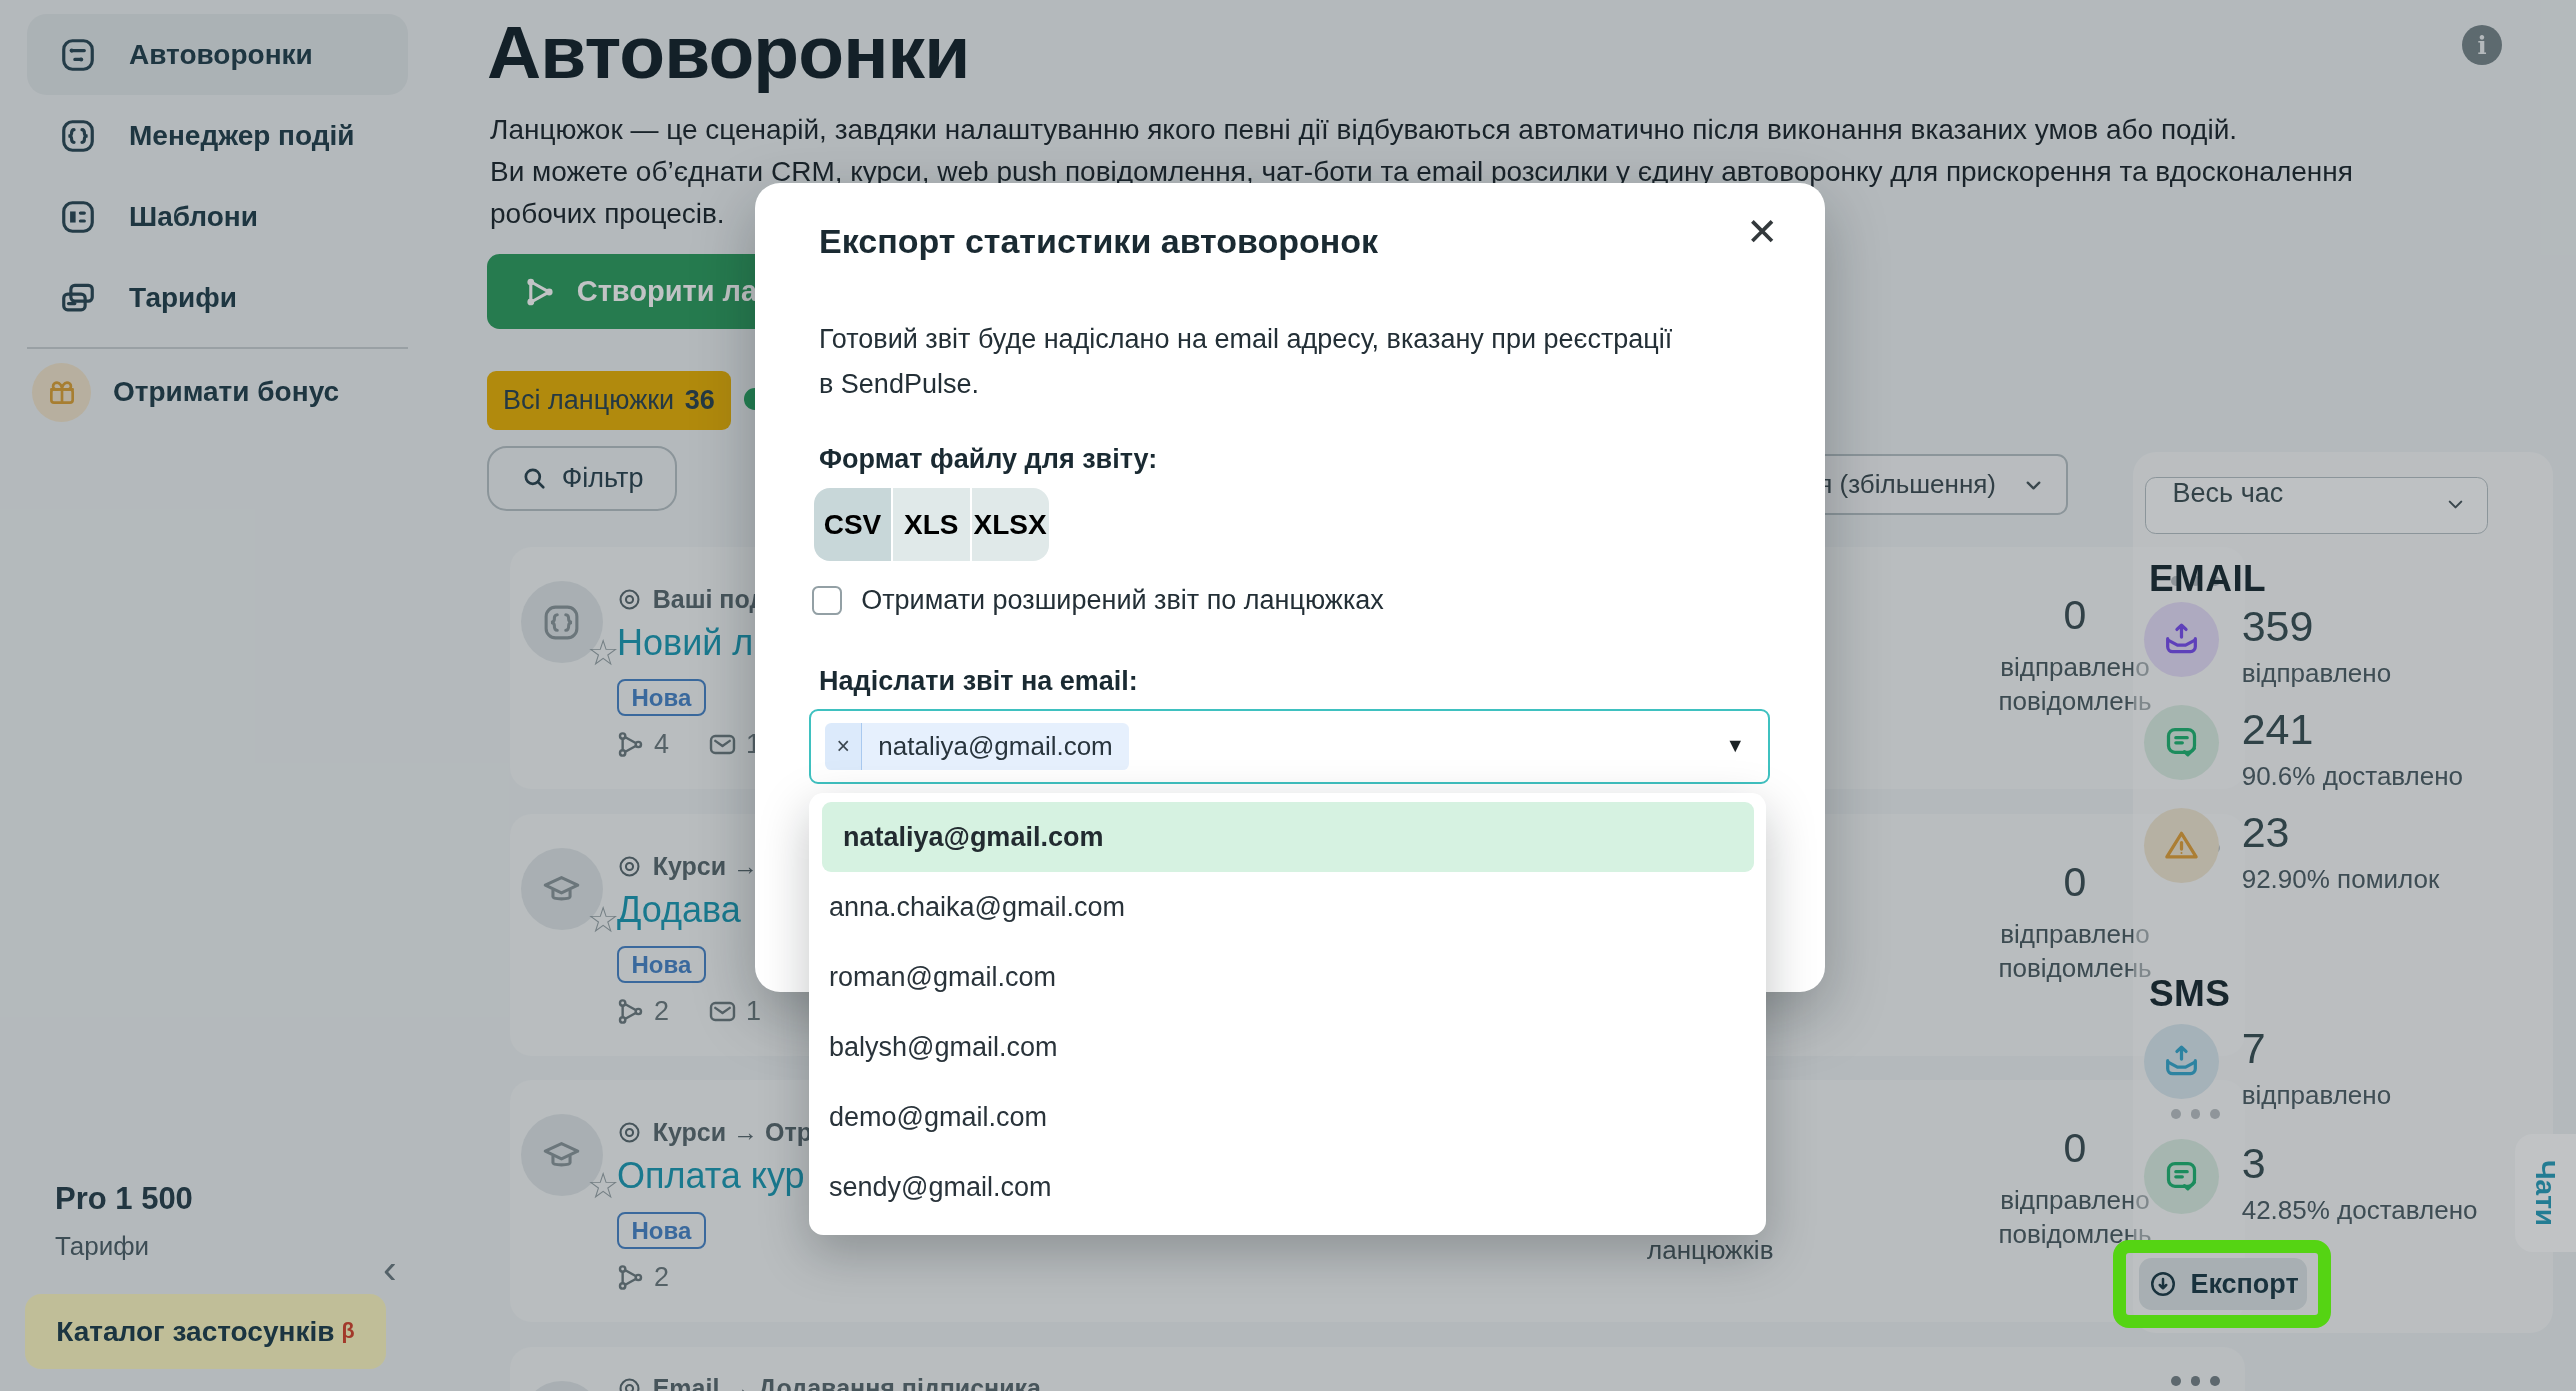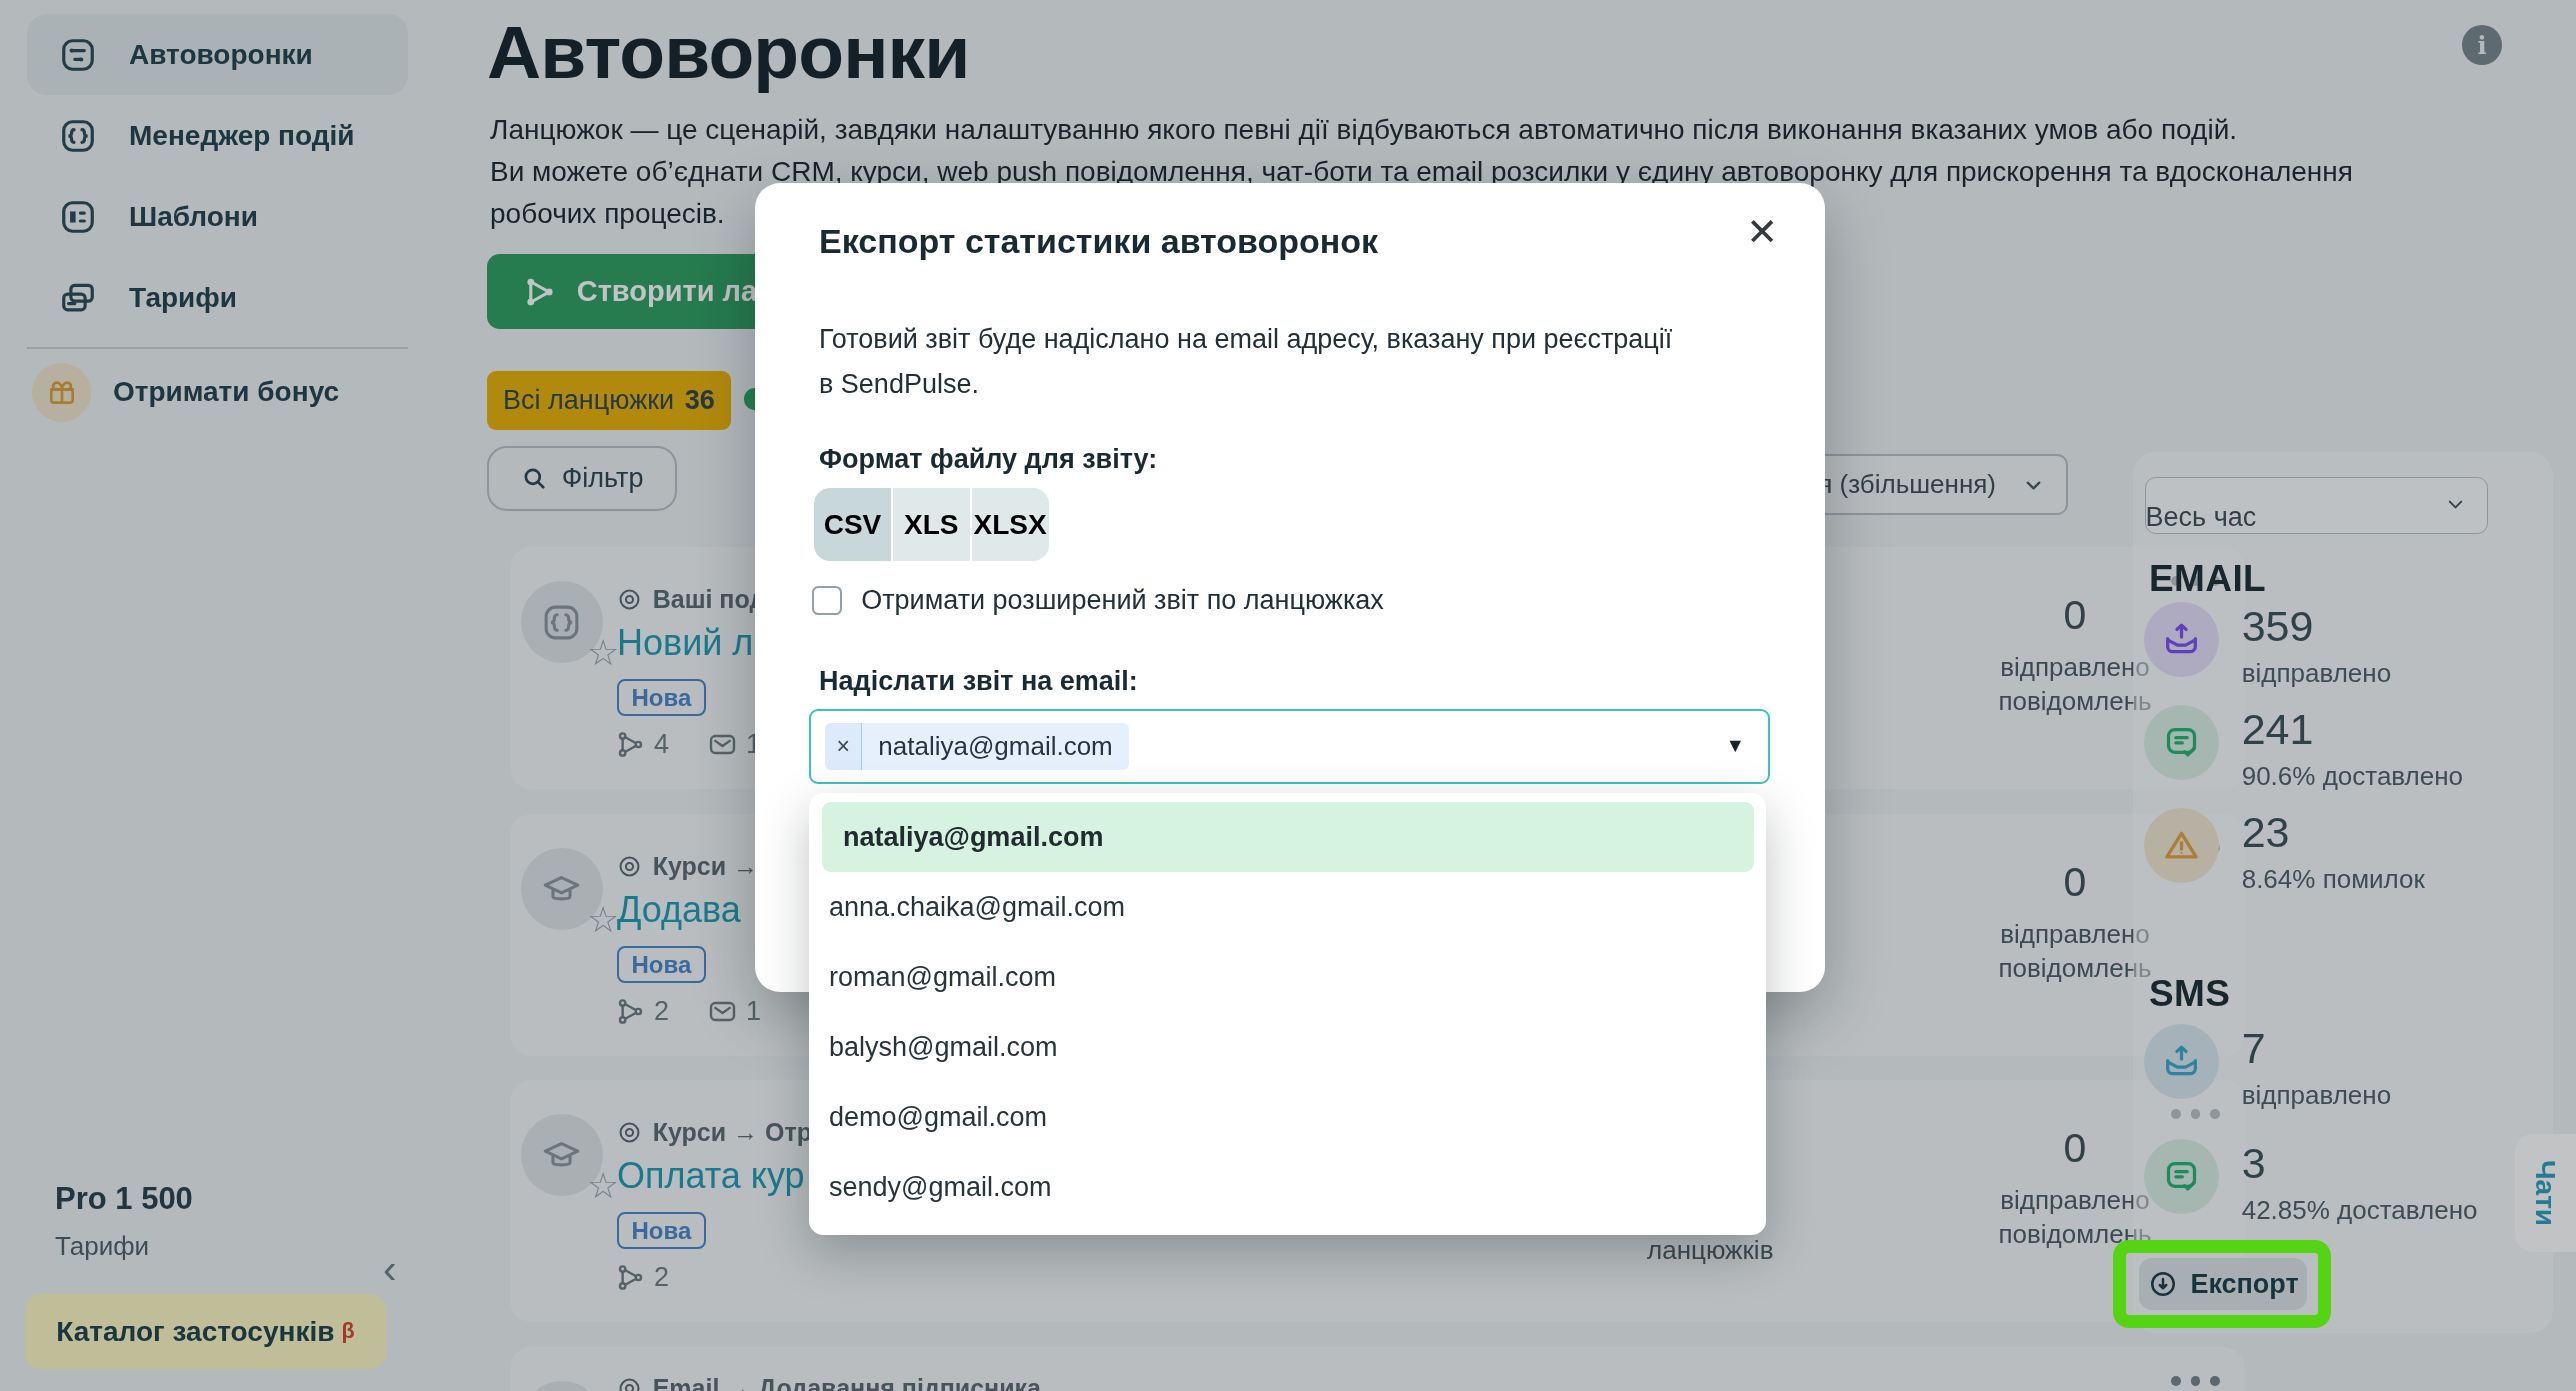--- a/index.html
+++ b/index.html
@@ -64,21 +64,21 @@
   .card-dots{position:absolute;right:25px;top:29px;display:flex;gap:9.8px;cursor:pointer;}
   .dot{width:9.8px;height:9.8px;border-radius:50%;background:#78858a;}
   .card-sent{position:absolute;right:36px;top:45px;width:268px;text-align:center;}
   .card-sent .num{font-size:41px;font-weight:500;color:#3d5055;}
   .card-sent .lbl{margin-top:10.7px;font-size:26px;line-height:34px;white-space:pre-line;color:#4c5d63;}
   .card-midlbl{position:absolute;left:1137px;top:155px;font-size:26px;color:#4c5d63;}
 
   
   .stats-panel{position:absolute;left:2133px;top:452px;width:420px;height:881px;border-radius:23px;background:rgba(255,255,255,.5);}
   .period-select{position:absolute;left:11.6px;top:25px;width:343px;height:57px;border:1.8px solid #b7c1c5;border-radius:10.7px;
-                 box-sizing:border-box;background:rgba(255,255,255,.55);display:flex;align-items:flex-end;
+                 box-sizing:border-box;background:rgba(255,255,255,.55);display:flex;align-items:flex-start;padding-left:27px;
                  font-size:27px;color:#3e5156;cursor:pointer;}
   .period-select .ic{position:absolute;right:19.7px;top:15px;width:23px;height:23px;color:#49585e;}
   .sec-header{position:absolute;left:16px;font-size:37px;font-weight:700;color:#1b2d34;letter-spacing:0.4px;}
   .sh-email{top:106px;} .sh-sms{top:521px;}
   .stat-row{position:absolute;left:10.7px;display:flex;gap:23px;align-items:flex-start;}
   .r1{top:150px;} .r2{top:253px;} .r3{top:356px;} .r4{top:572px;} .r5{top:687px;}
   .stat-icon{width:75px;height:75px;border-radius:50%;display:flex;align-items:center;justify-content:center;flex:0 0 auto;}
   .stat-icon svg{width:39px;height:39px;}
   .si-purple{background:#e6ddf8;color:#7a4ff0;}
   .si-green{background:#dbeee3;color:#21b573;}
@@ -445,21 +445,21 @@
     <div class="stat-row r3">
       <span class="stat-icon si-orange">
         <svg viewBox="0 0 24 24" fill="none" stroke="currentColor" stroke-width="2" stroke-linecap="round" stroke-linejoin="round">
             <path d="M12 4.5L21 19H3z"></path>
             <path d="M12 10.2v4"></path>
             <circle cx="12" cy="16.6" r="0.6" fill="currentColor" stroke="none"></circle>
           </svg>
       </span>
       <span class="stat-text">
         <div class="v">23</div>
-        <div class="l">8.64% помилок</div>
+        <div class="l">92.90% помилок</div>
       </span>
     </div>
 
     <div class="sec-header sh-sms">SMS</div>
     <div class="stat-row r4">
       <span class="stat-icon si-blue">
         <svg viewBox="0 0 24 24" fill="none" stroke="currentColor" stroke-width="2" stroke-linecap="round" stroke-linejoin="round">
             <path d="M12 10.5V3.5M9.2 5.8L12 3.2l2.8 2.6"></path>
             <path d="M3.5 11.5v5A3 3 0 006.5 19.5h11a3 3 0 003-3.1v-4.9"></path>
             <path d="M4 12.5l5.5 3h5l5.5-3"></path>

